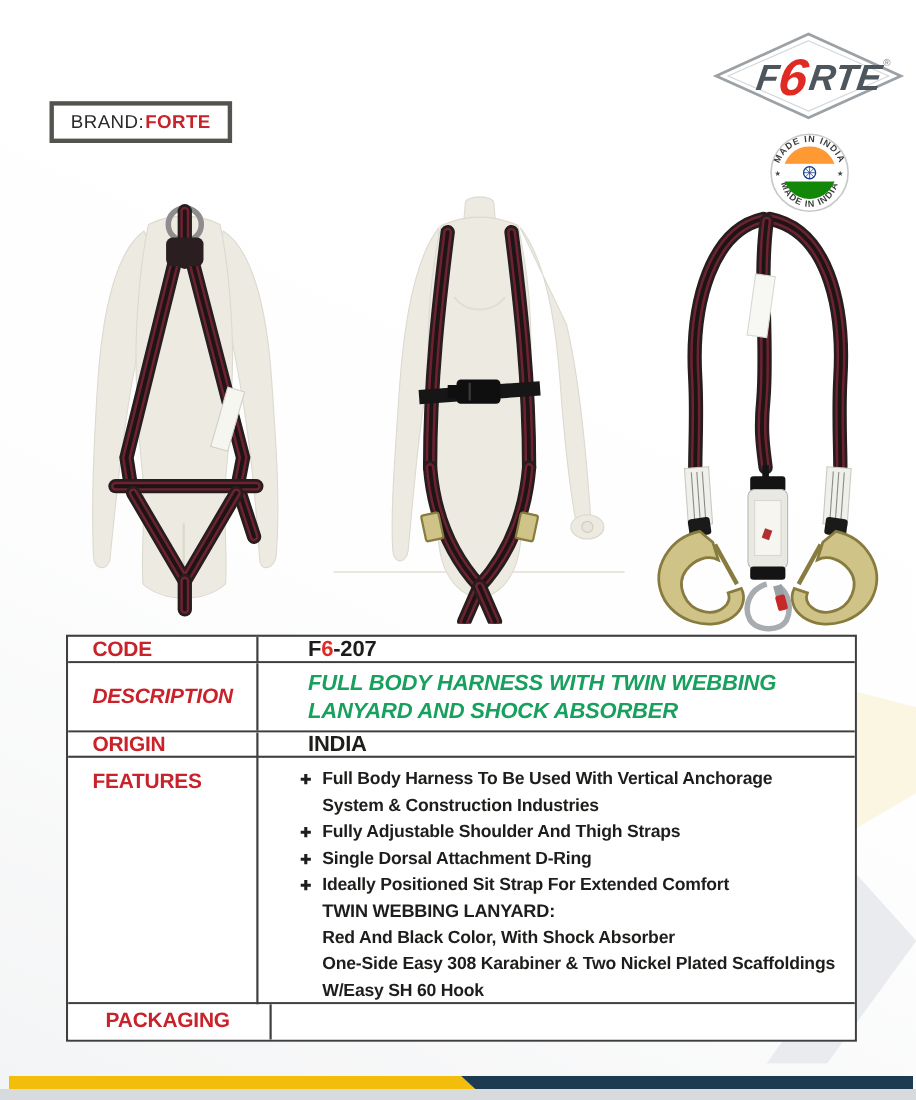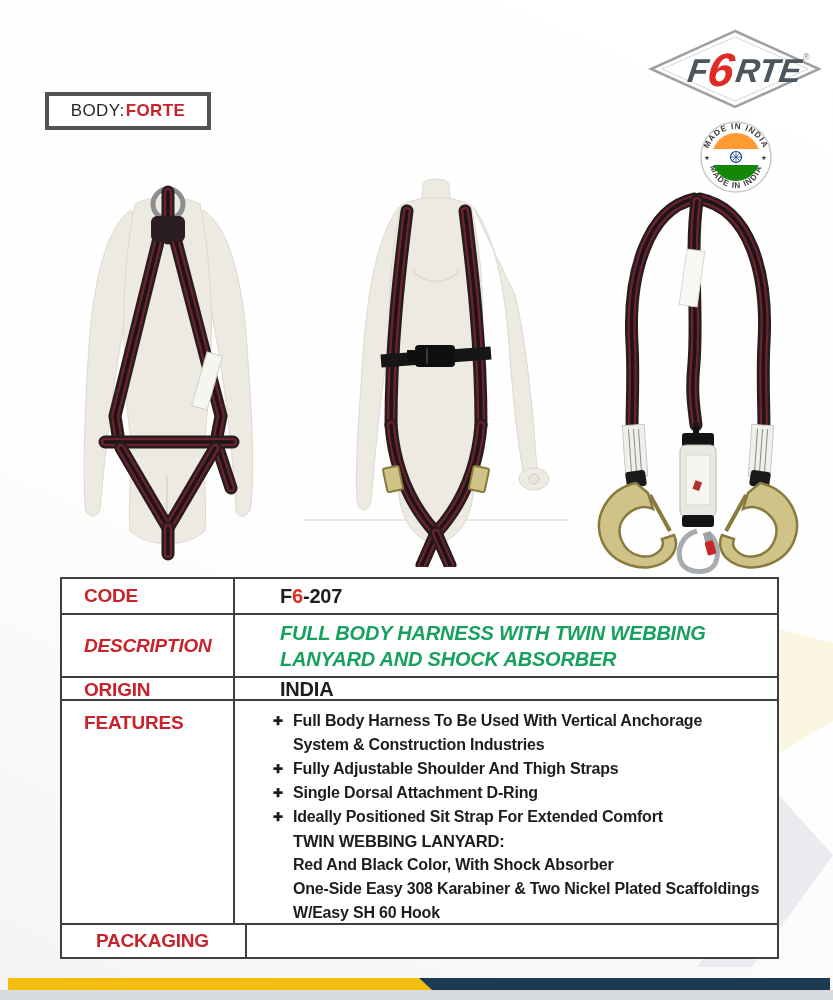--- a/index.html
+++ b/index.html
@@ -38,21 +38,21 @@
                 border:2px solid var(--border-gray); background:#fff;
                 color:var(--text-dark); }
   .spec-row { display:grid; grid-template-columns:173px 1fr;
               border-bottom:2px solid var(--border-gray); background:#fff; }
   .spec-row:last-child { border-bottom:none; }
   .cell-label { border-right:2px solid var(--border-gray); display:flex; align-items:center;
                 padding-left:22px; color:var(--brand-red); font-weight:700;
                 font-size:19px; letter-spacing:-0.2px; }
   .cell-value { display:flex; align-items:center; padding-left:45px;
                 font-size:20px; font-weight:700; letter-spacing:-0.2px; }
-  .row-code   { height:36px; }
+  .row-code   { height:24px; }
   .row-desc   { height:63px;font-style:italic; }
   .row-origin { height:23px; }
   .row-features { height:224px;gap:20px; }
   .row-packaging { height:32px;padding-left:12px; }
   .row-desc .cell-value { flex-direction:column; align-items:flex-start; justify-content:center;
                 color:var(--desc-green); font-size:20px; line-height:26px; }
   .code-six { color:var(--logo-red); }
   .row-features .cell-label { align-items:flex-start; padding-top:11px; }
   .row-features .cell-value { display:block; padding:8px 6px 0 8px; font-size:16px;
                 font-weight:600; letter-spacing:-0.2px; }
@@ -79,21 +79,21 @@
 </style>
 </head>
 <body>
 
 <div class="page">
 
   <div class="decor-cream"></div>
   <div class="decor-chevron"></div>
 
   <div class="brand-box">
-    <span>BODY:</span>
+    <span>BRAND:</span>
     <span class="brand-name">FORTE</span>
   </div>
 
   <svg class="logo" viewBox="0 0 174 82">
     <polygon points="87,3 171,41 87,79 3,41" fill="#ffffff" stroke="var(--diamond-gray)" stroke-width="2.5"></polygon>
     <polygon points="87,9 160,41 87,73 14,41" fill="none" stroke="#d4d7d9" stroke-width="1"></polygon>
     <g transform="skewX(-8)" font-family="Liberation Sans, sans-serif" font-style="italic" font-weight="bold">
       <text x="46" y="54" font-size="33" fill="var(--logo-gray)">F</text>
       <text x="66" y="58" font-size="47" fill="var(--logo-red)">6</text>
       <text x="94" y="54" font-size="33" fill="var(--logo-gray)">RTE</text>

